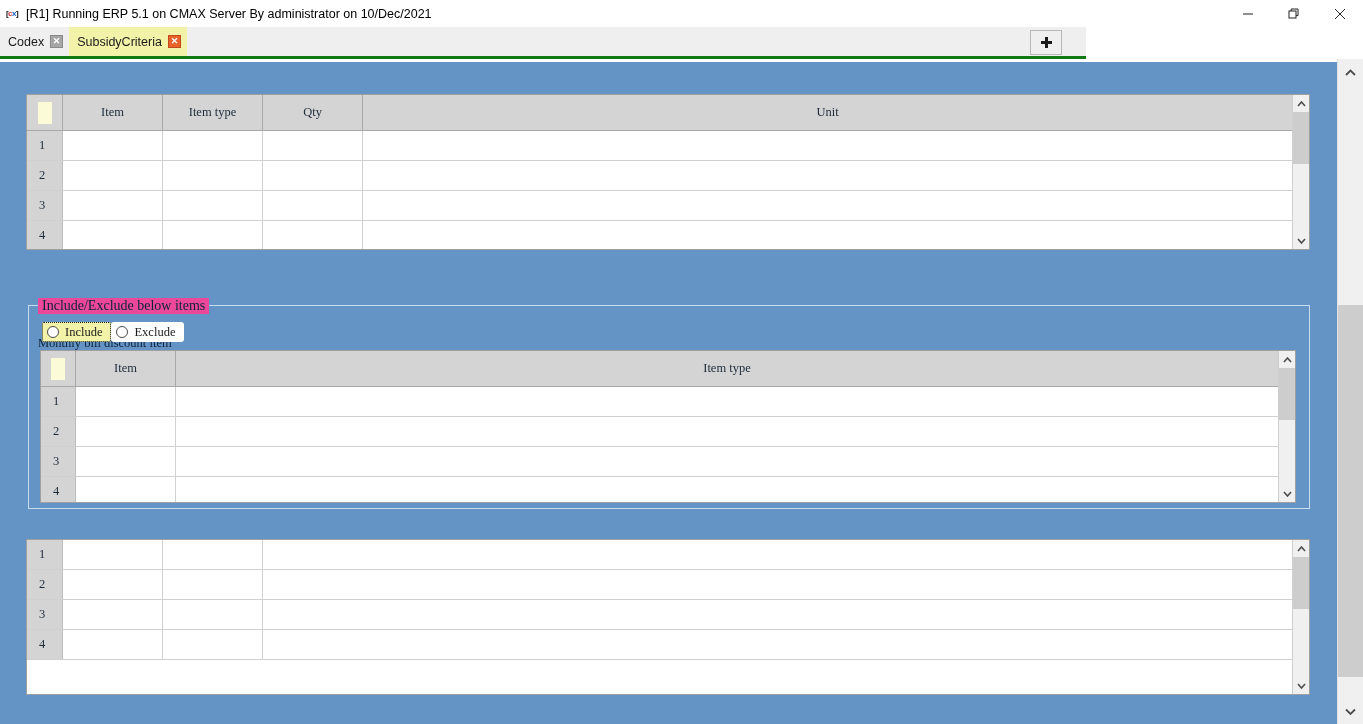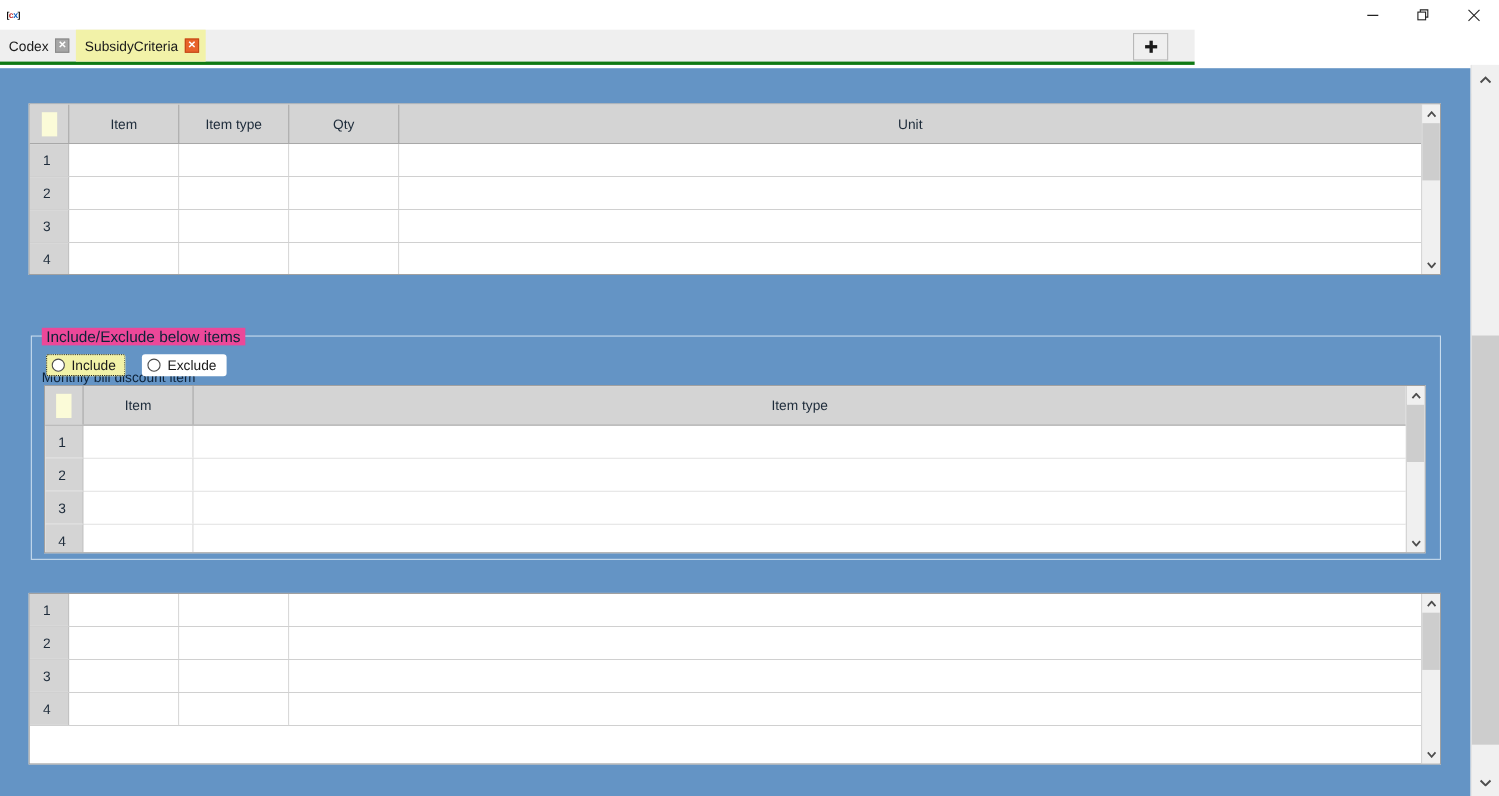--- a/index.html
+++ b/index.html
@@ -94,20 +94,21 @@
   }
   .plus-icon::before { left: 0; top: 4px; width: 11px; height: 3px; }
   .plus-icon::after { top: 0; left: 4px; height: 11px; width: 3px; }
 
   
   .content {
     position: absolute; left: 0; top: 62px;
     width: 1337px; height: 662px;
     background: #6494c5;
     overflow: hidden;
+    font-family: Liberation Serif, serif;
   }
 
   .section-label {
     position: absolute;
     font-size: 12.5px; color: #0d2238;
     white-space: nowrap;
   }
 
   
   .grid {
@@ -188,21 +189,21 @@
   }
   .groupbox-title {
     position: absolute; top: -8px; left: 9px;
     padding: 0 4px;
     background: #ec4899;
     font-size: 14px; color: #0d2238;
     white-space: nowrap;
   }
 
   
-  .radio-row { position: absolute; display: flex; gap: 15px; align-items: center; }
+  .radio-row { position: absolute; display: flex; gap: 0; align-items: center; }
   .radio {
     display: flex; align-items: center;
     height: 20px; padding: 0 9px 0 5px;
     border-radius: 3px;
     background: #ffffff;
     font-size: 12.5px; color: #1a1a1a;
   }
   .radio.focused {
     background: #f2f2a8;
     border-radius: 2px;
@@ -243,20 +244,21 @@
 
 <div id="app">
 
   <div class="titlebar">
     <div class="title-icon">
       <span class="b">[</span>
         <span>c</span>
         <span class="g">x</span>
         <span class="b">]</span>
     </div>
+    <div class="title-text">[R1] Running ERP 5.1 on CMAX Server By administrator on 10/Dec/2021</div>
     <div class="win-btns">
       <div class="win-btn">
         <svg width="12" height="12" viewBox="0 0 12 12">
             <line x1="1" y1="6" x2="11" y2="6" stroke="#222" stroke-width="1"></line>
           </svg>
       </div>
       <div class="win-btn">
         <svg width="12" height="12" viewBox="0 0 12 12">
           <rect x="1" y="3" width="7" height="7" fill="none" stroke="#222" stroke-width="1"></rect>
           <polyline points="3.2,3 3.2,1 10,1 10,7.6 8,7.6" fill="none" stroke="#222" stroke-width="1"></polyline>

